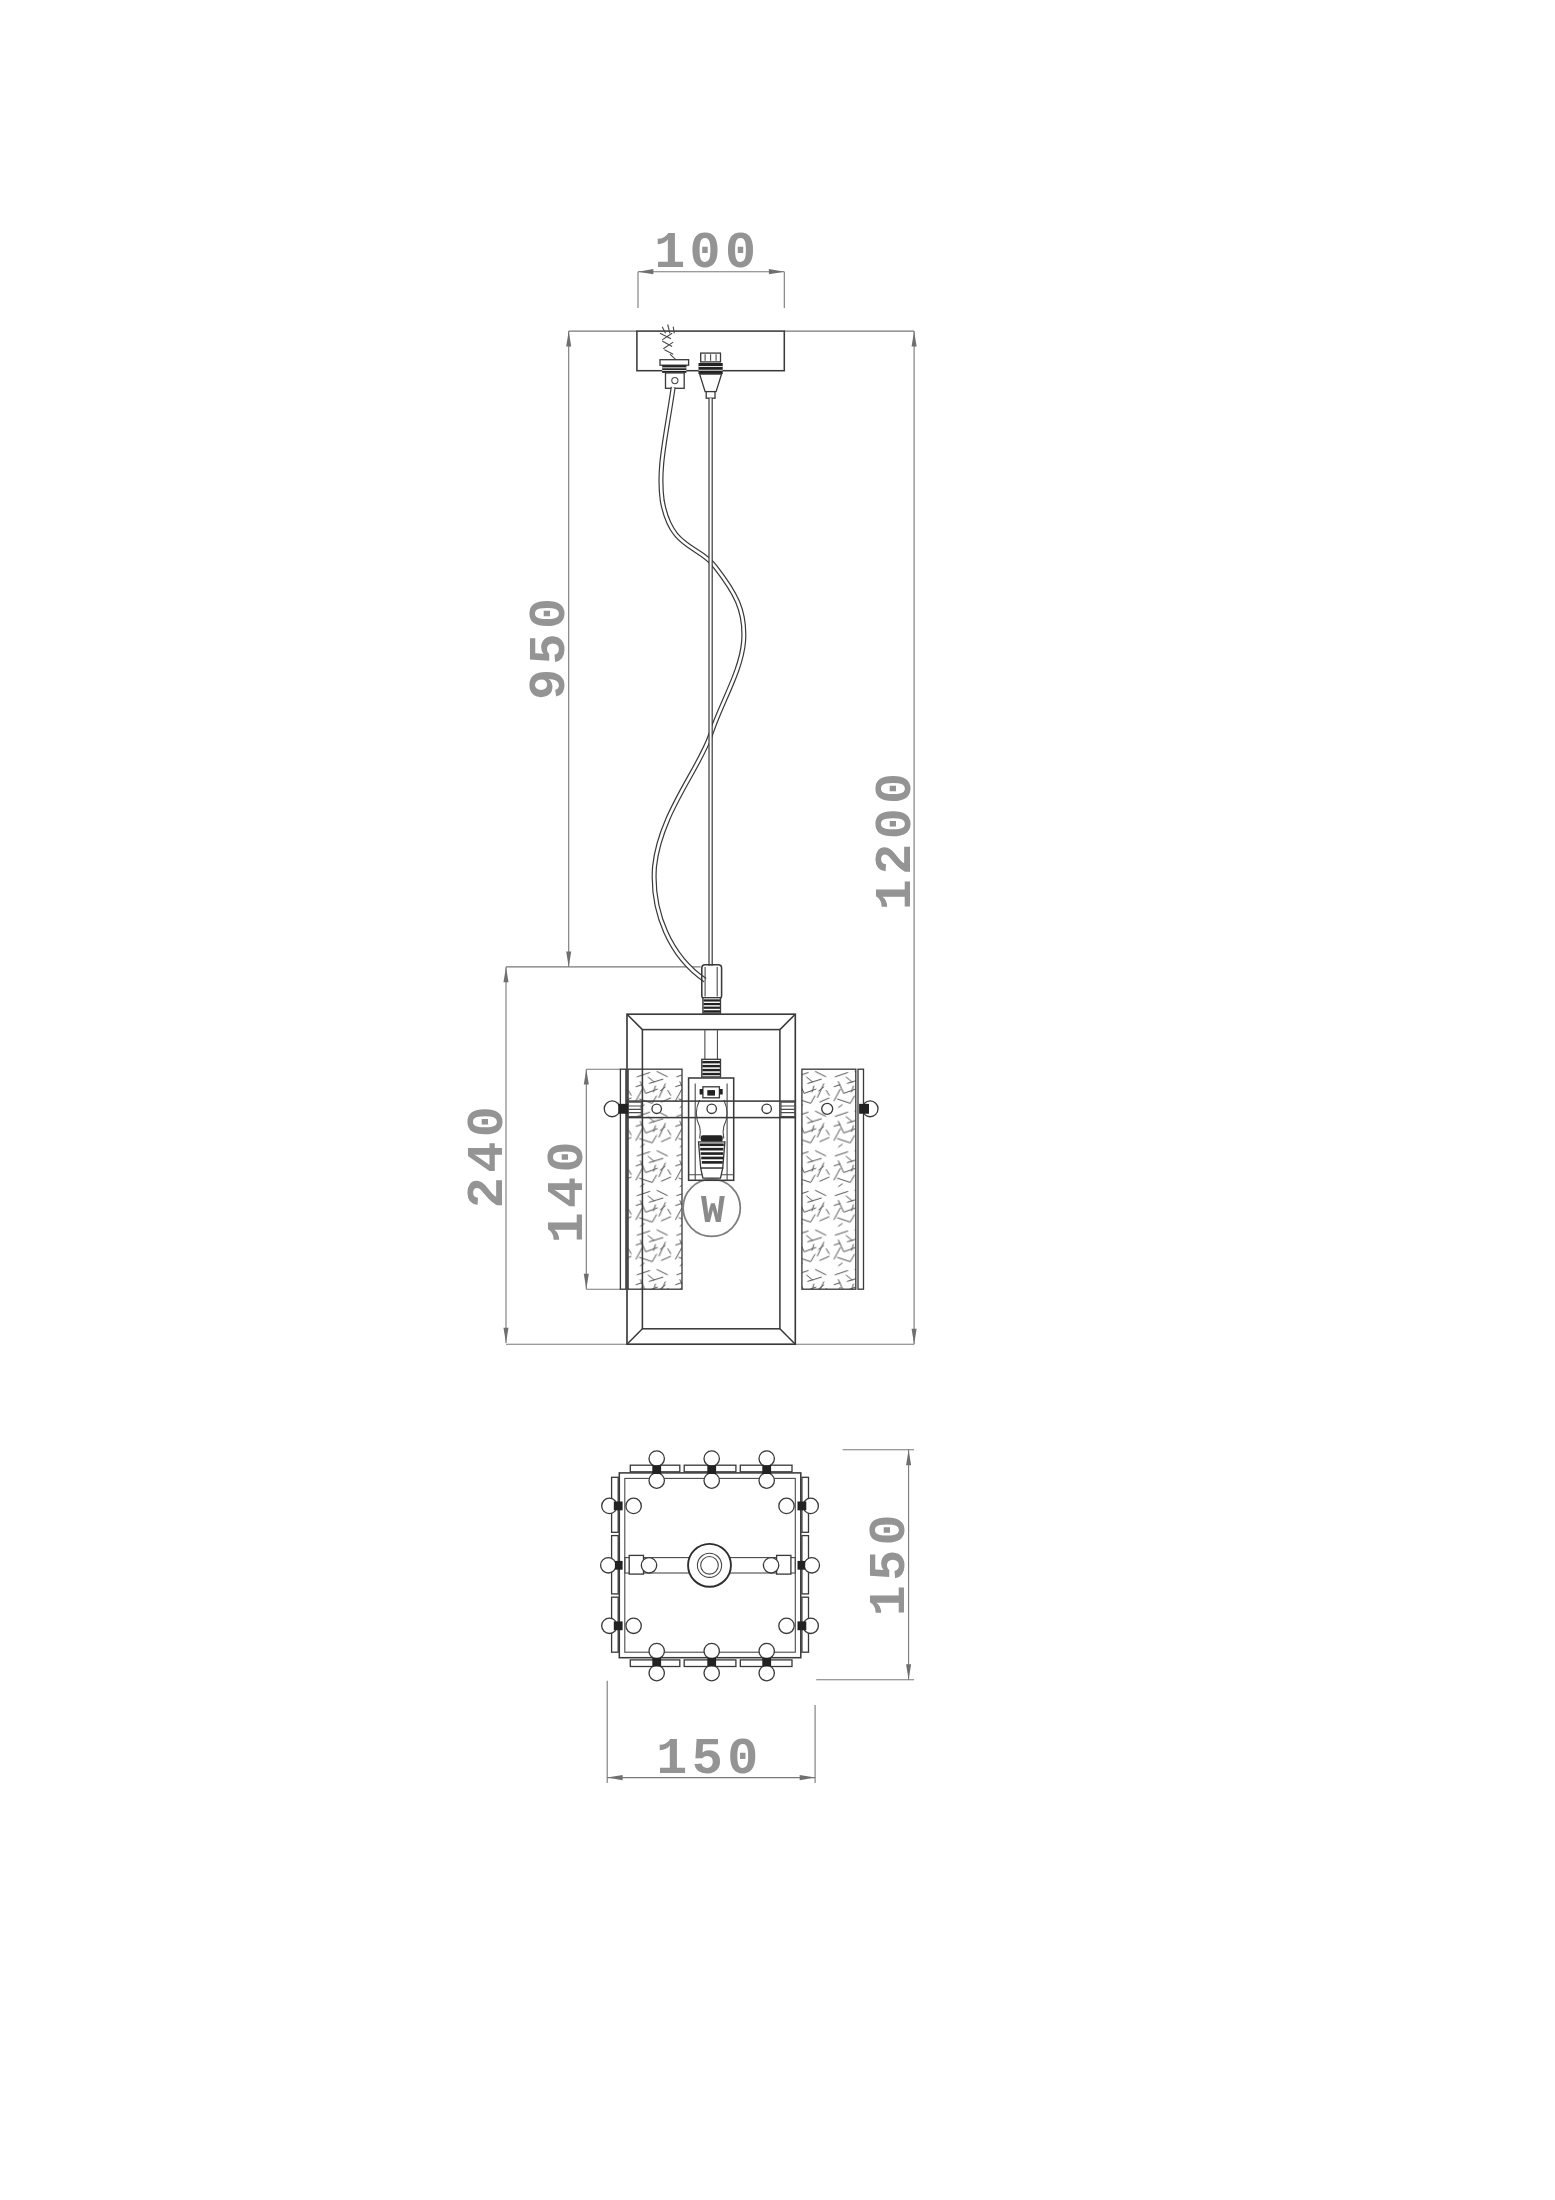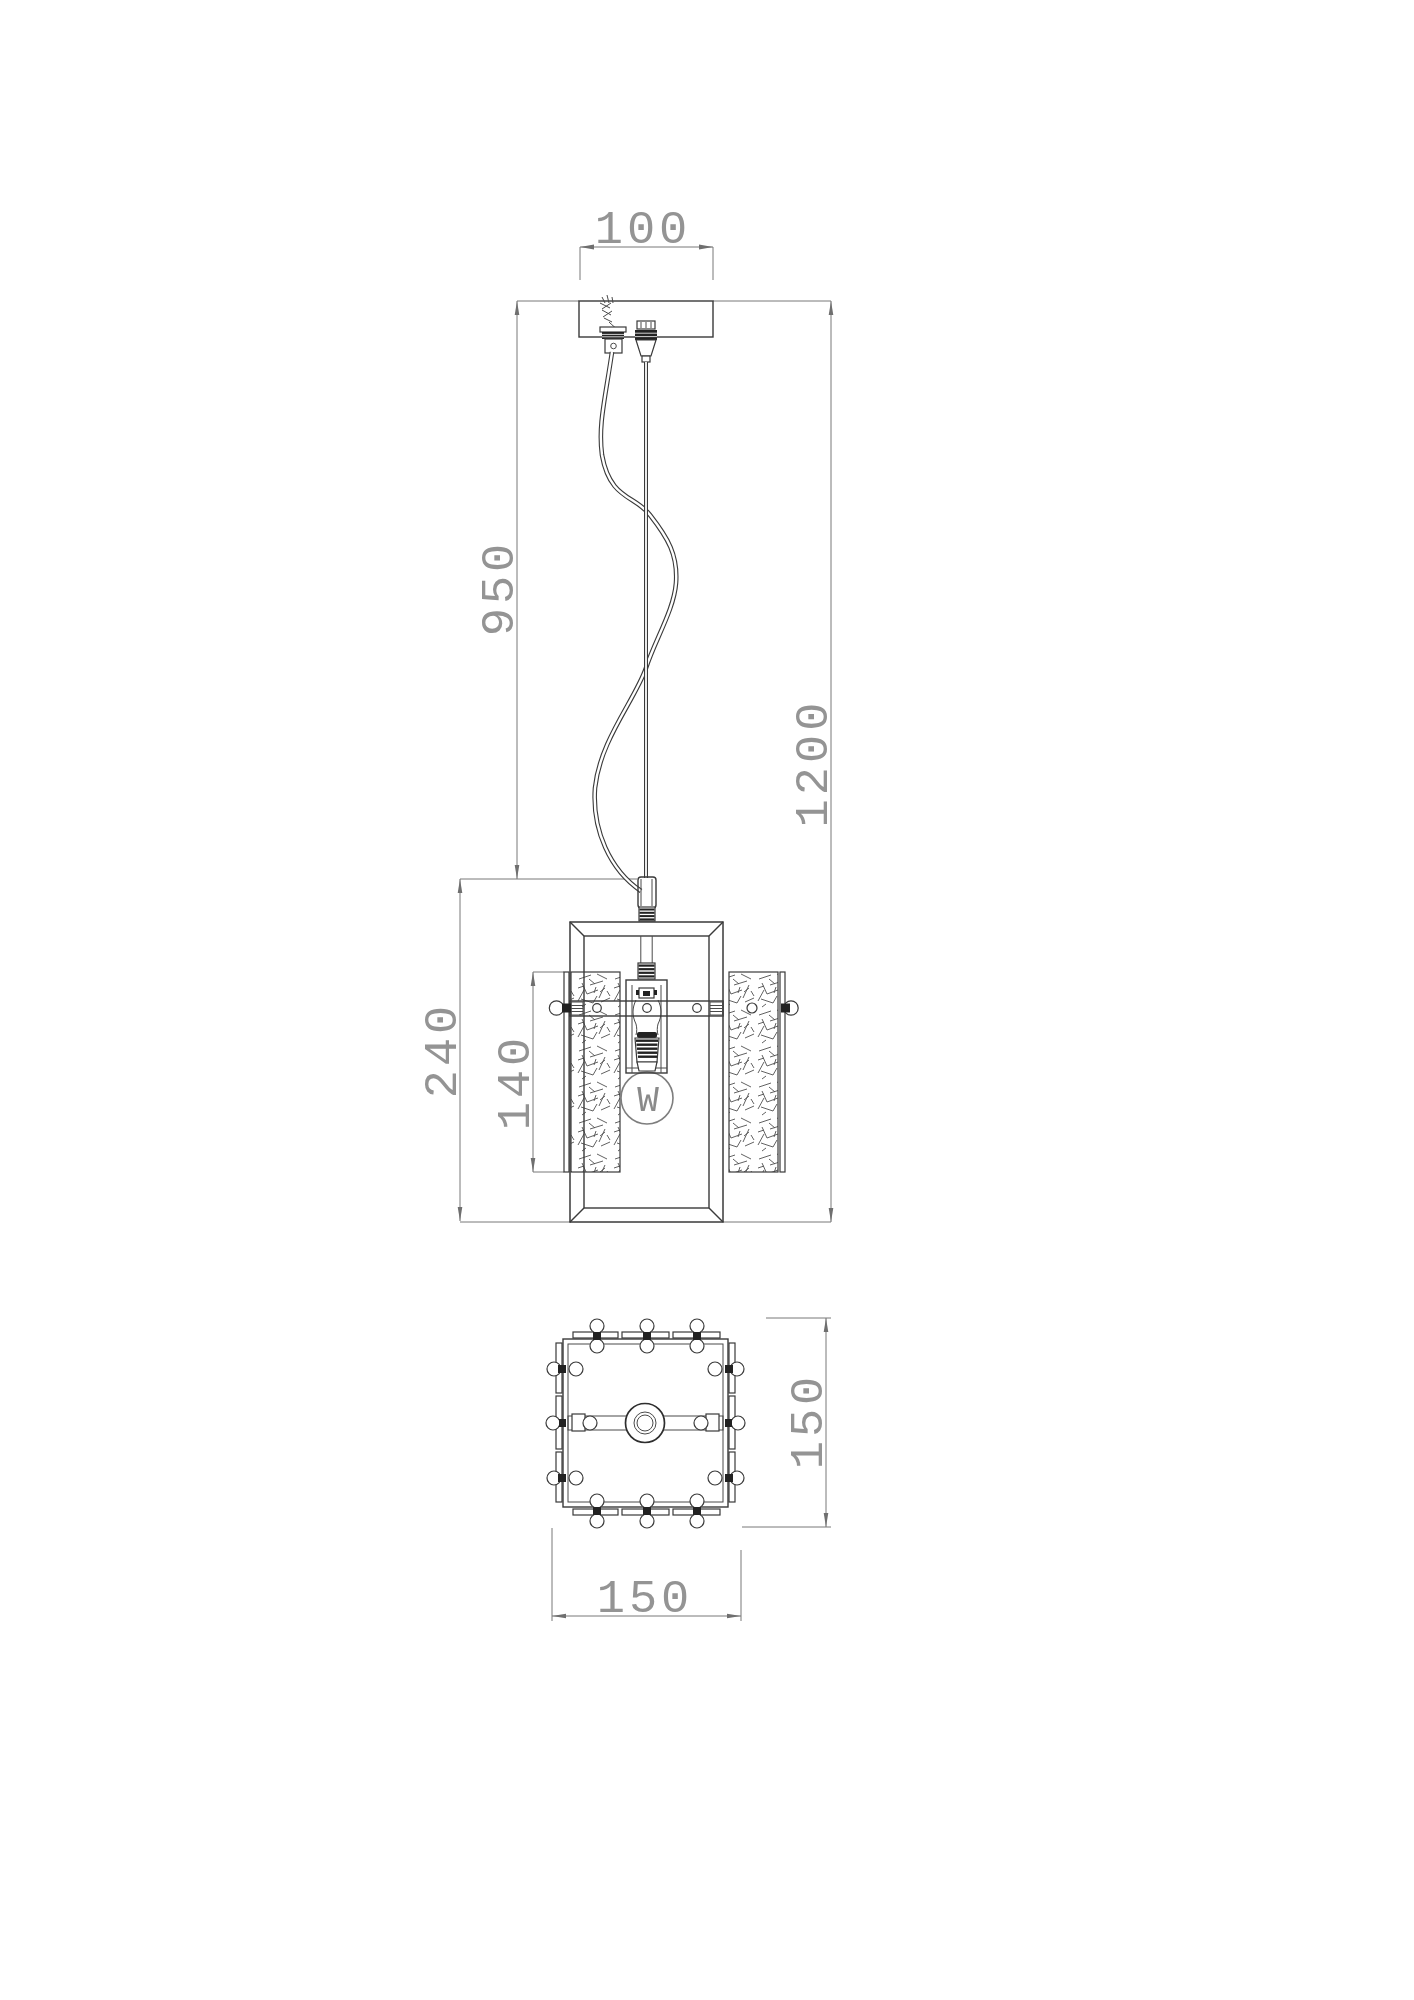--- a/index.html
+++ b/index.html
@@ -1,16 +1,16 @@
 <!DOCTYPE html>
 <html><head>
 <meta charset="utf-8">
 <style>
   html,body{margin:0;padding:0;background:#ffffff;}
-  .sheet{position:relative;width:1414px;height:2000px;background:#ffffff;overflow:hidden;}
+  .sheet{position:relative;width:1414px;height:2000px;background:#ffffff;overflow:hidden;font-weight:bold;}
   svg{display:block;}
   text{font-family:"Liberation Mono","DejaVu Sans Mono",monospace;fill:#949494;letter-spacing:4px;}
   .dim-label{font-size:47px;}
   .bulb-label{font-size:36px;fill:#8a8a8a;letter-spacing:0;}
   .obj{stroke:#3a3a3a;stroke-width:1.4;fill:none;}
   .objthin{stroke:#4a4a4a;stroke-width:1;fill:none;}
   .dim{stroke:#787878;stroke-width:1;fill:none;}
   .arrow{fill:#6f6f6f;stroke:none;}
   .darkfill{fill:#222222;stroke:none;}
   .whitefill{fill:#ffffff;stroke:#3a3a3a;stroke-width:1.2;}

